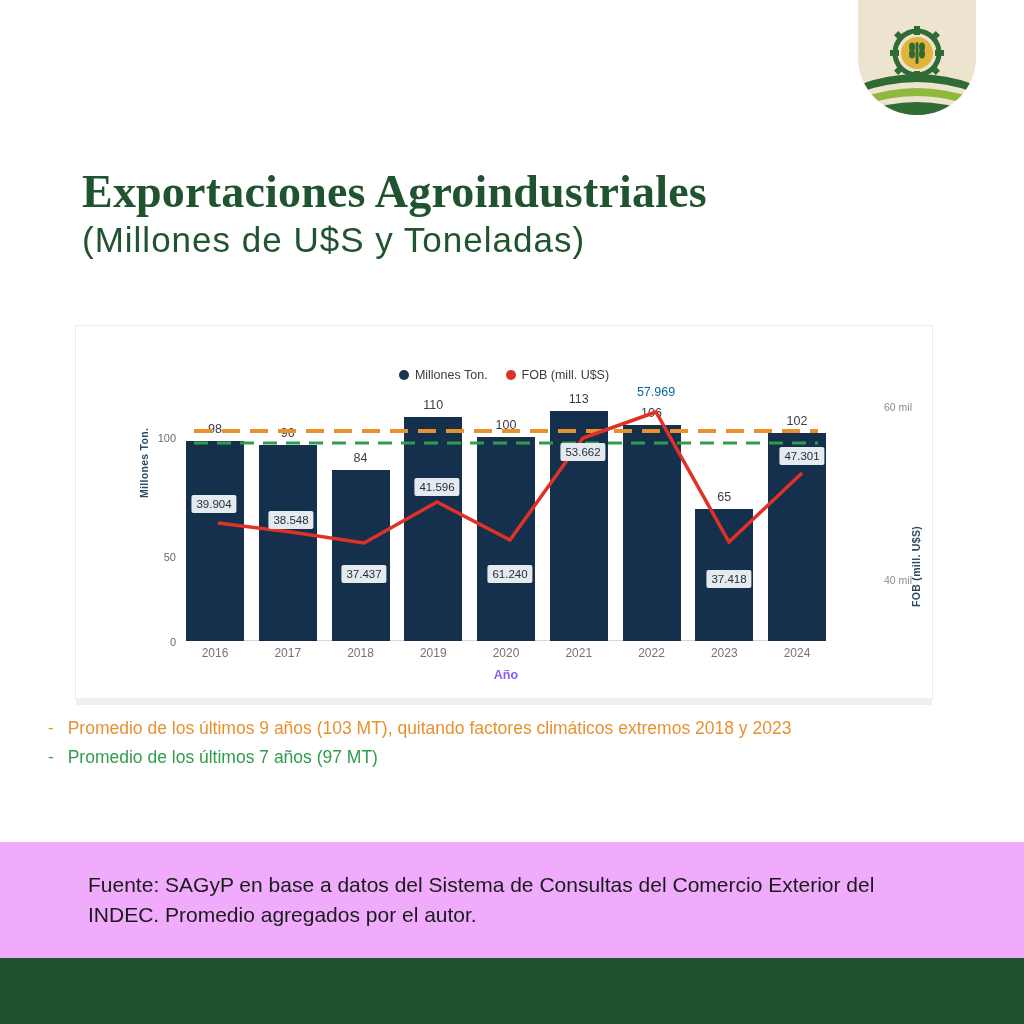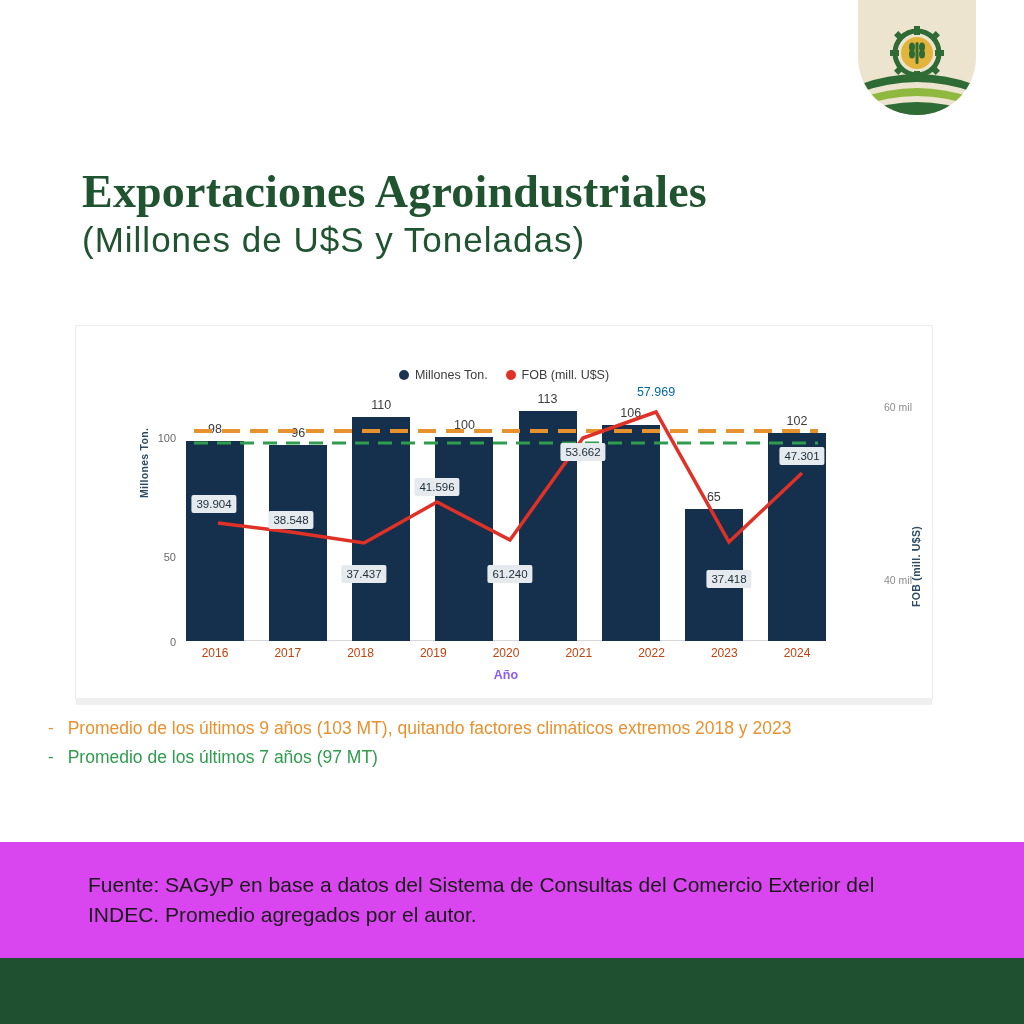--- a/index.html
+++ b/index.html
@@ -96,39 +96,39 @@
     padding:3px 5px;border-radius:2px;white-space:nowrap;
   }
   .point-label{
     position:absolute;left:50%;transform:translateX(-50%);
     font-size:12.5px;color:#0369a1;white-space:nowrap;
   }
   .xlabels{
     position:absolute;left:110px;top:320px;width:640px;
     display:flex;justify-content:space-between;
   }
-  .xlabels span{width:58px;text-align:center;font-size:12px;color:#c2410c;}
+  .xlabels span{width:58px;text-align:center;font-size:12px;color:#737373;}
   .x-title{
     position:absolute;left:110px;top:342px;width:640px;text-align:center;
     font-size:12.5px;font-weight:700;color:#8b5cf6;
   }
   svg.overlay{position:absolute;left:0;top:0;width:100%;height:100%;overflow:visible;}
 
   
   .notes{position:absolute;left:48px;top:718px;width:930px;}
   .note{display:flex;gap:14px;align-items:flex-start;margin-bottom:8px;}
   .note .dash{font-size:17px;line-height:1.2;}
   .note .txt{font-size:17.5px;line-height:1.2;}
   .note-1 .dash,.note-1 .txt{color:#e8912f;}
   .note-2 .dash,.note-2 .txt{color:#2f9c4e;}
 
   
   .source-band{
     position:absolute;left:0;bottom:66px;width:100%;height:116px;
-    background:#d946ef;
+    background:#f0abfc;
   }
   .source-text{
     position:absolute;left:88px;top:28px;width:830px;
     font-size:21px;line-height:1.45;color:#1a1a1a;
   }
   .green-band{
     position:absolute;left:0;bottom:0;width:100%;height:66px;background:#1f5130;
   }
 </style>
 </head>
@@ -200,20 +200,24 @@
     <div class="bars">
       <div class="barcol">
         <div class="bar-top-label" style="bottom:200px">98</div>
         <div class="bar" style="height:200px"></div>
       </div>
       <div class="barcol">
         <div class="bar-top-label" style="bottom:196px">96</div>
         <div class="bar" style="height:196px"></div>
       </div>
       <div class="barcol">
+        <div class="bar-top-label" style="bottom:171px">84</div>
+        <div class="bar" style="height:171px"></div>
+      </div>
+      <div class="barcol">
         <div class="bar-top-label" style="bottom:224px">110</div>
         <div class="bar" style="height:224px"></div>
       </div>
       <div class="barcol">
         <div class="bar-top-label" style="bottom:204px">100</div>
         <div class="bar" style="height:204px"></div>
       </div>
       <div class="barcol">
         <div class="bar-top-label" style="bottom:230px">113</div>
         <div class="bar" style="height:230px"></div>

